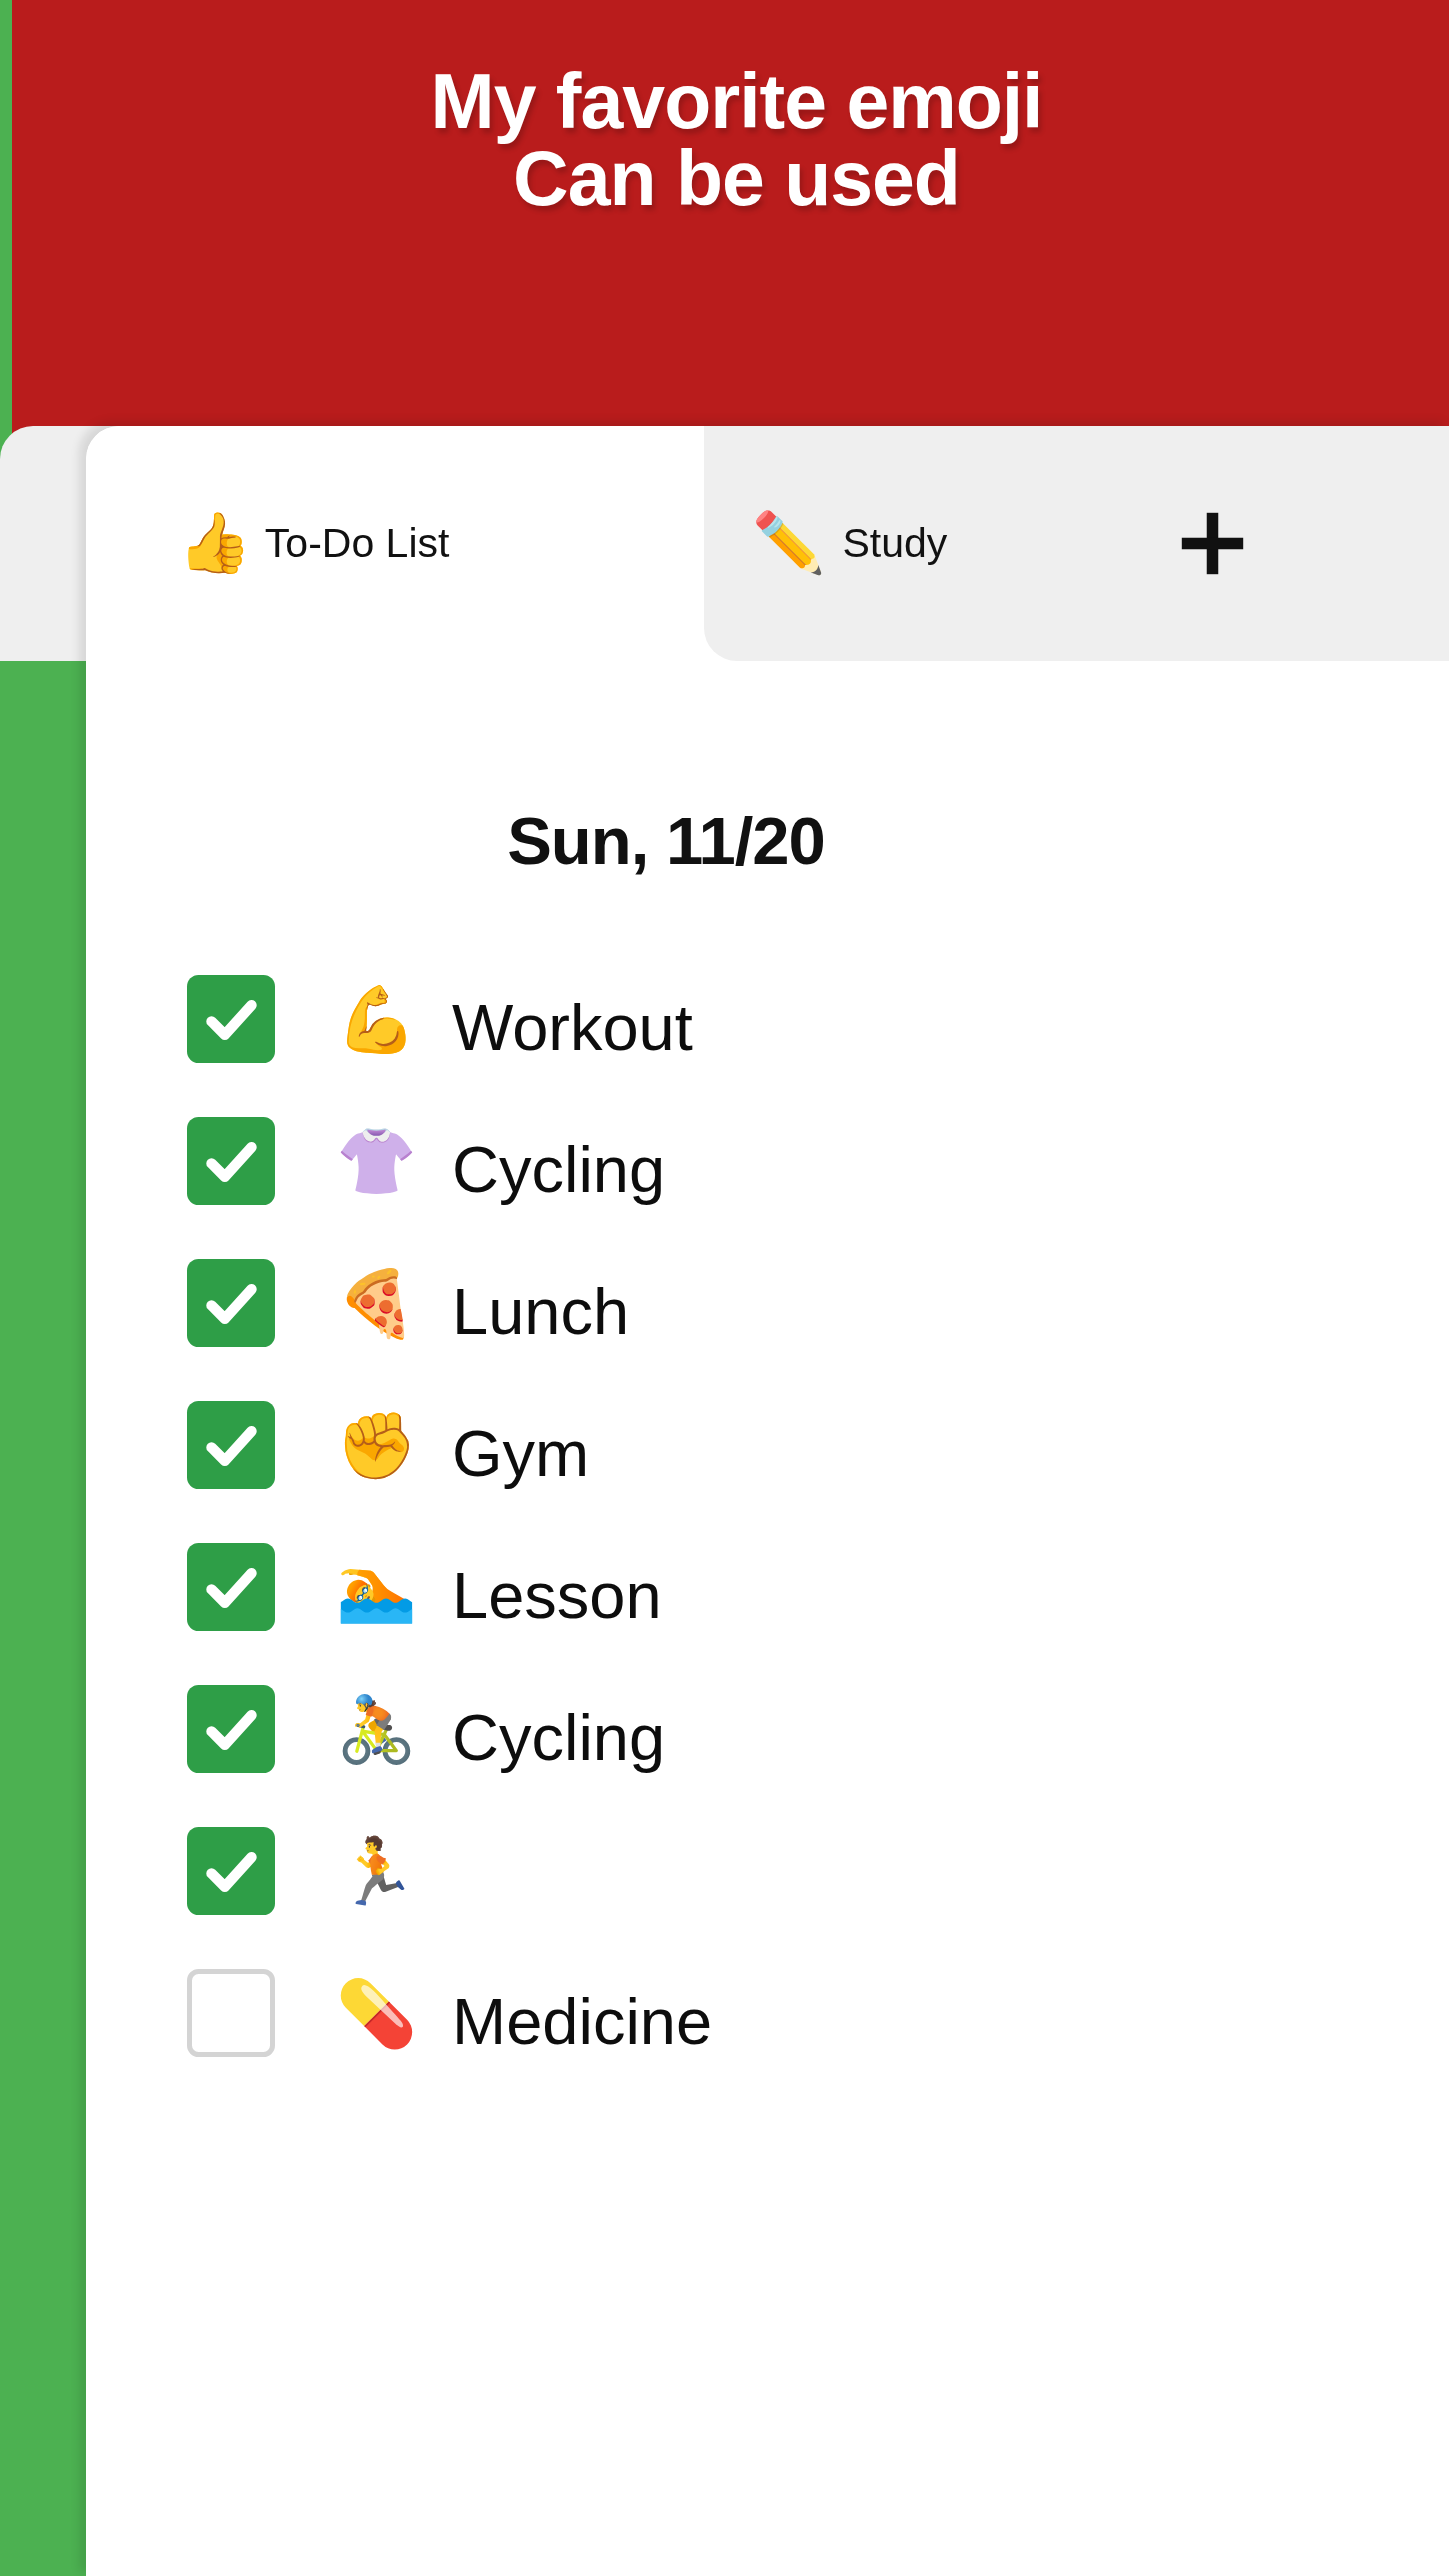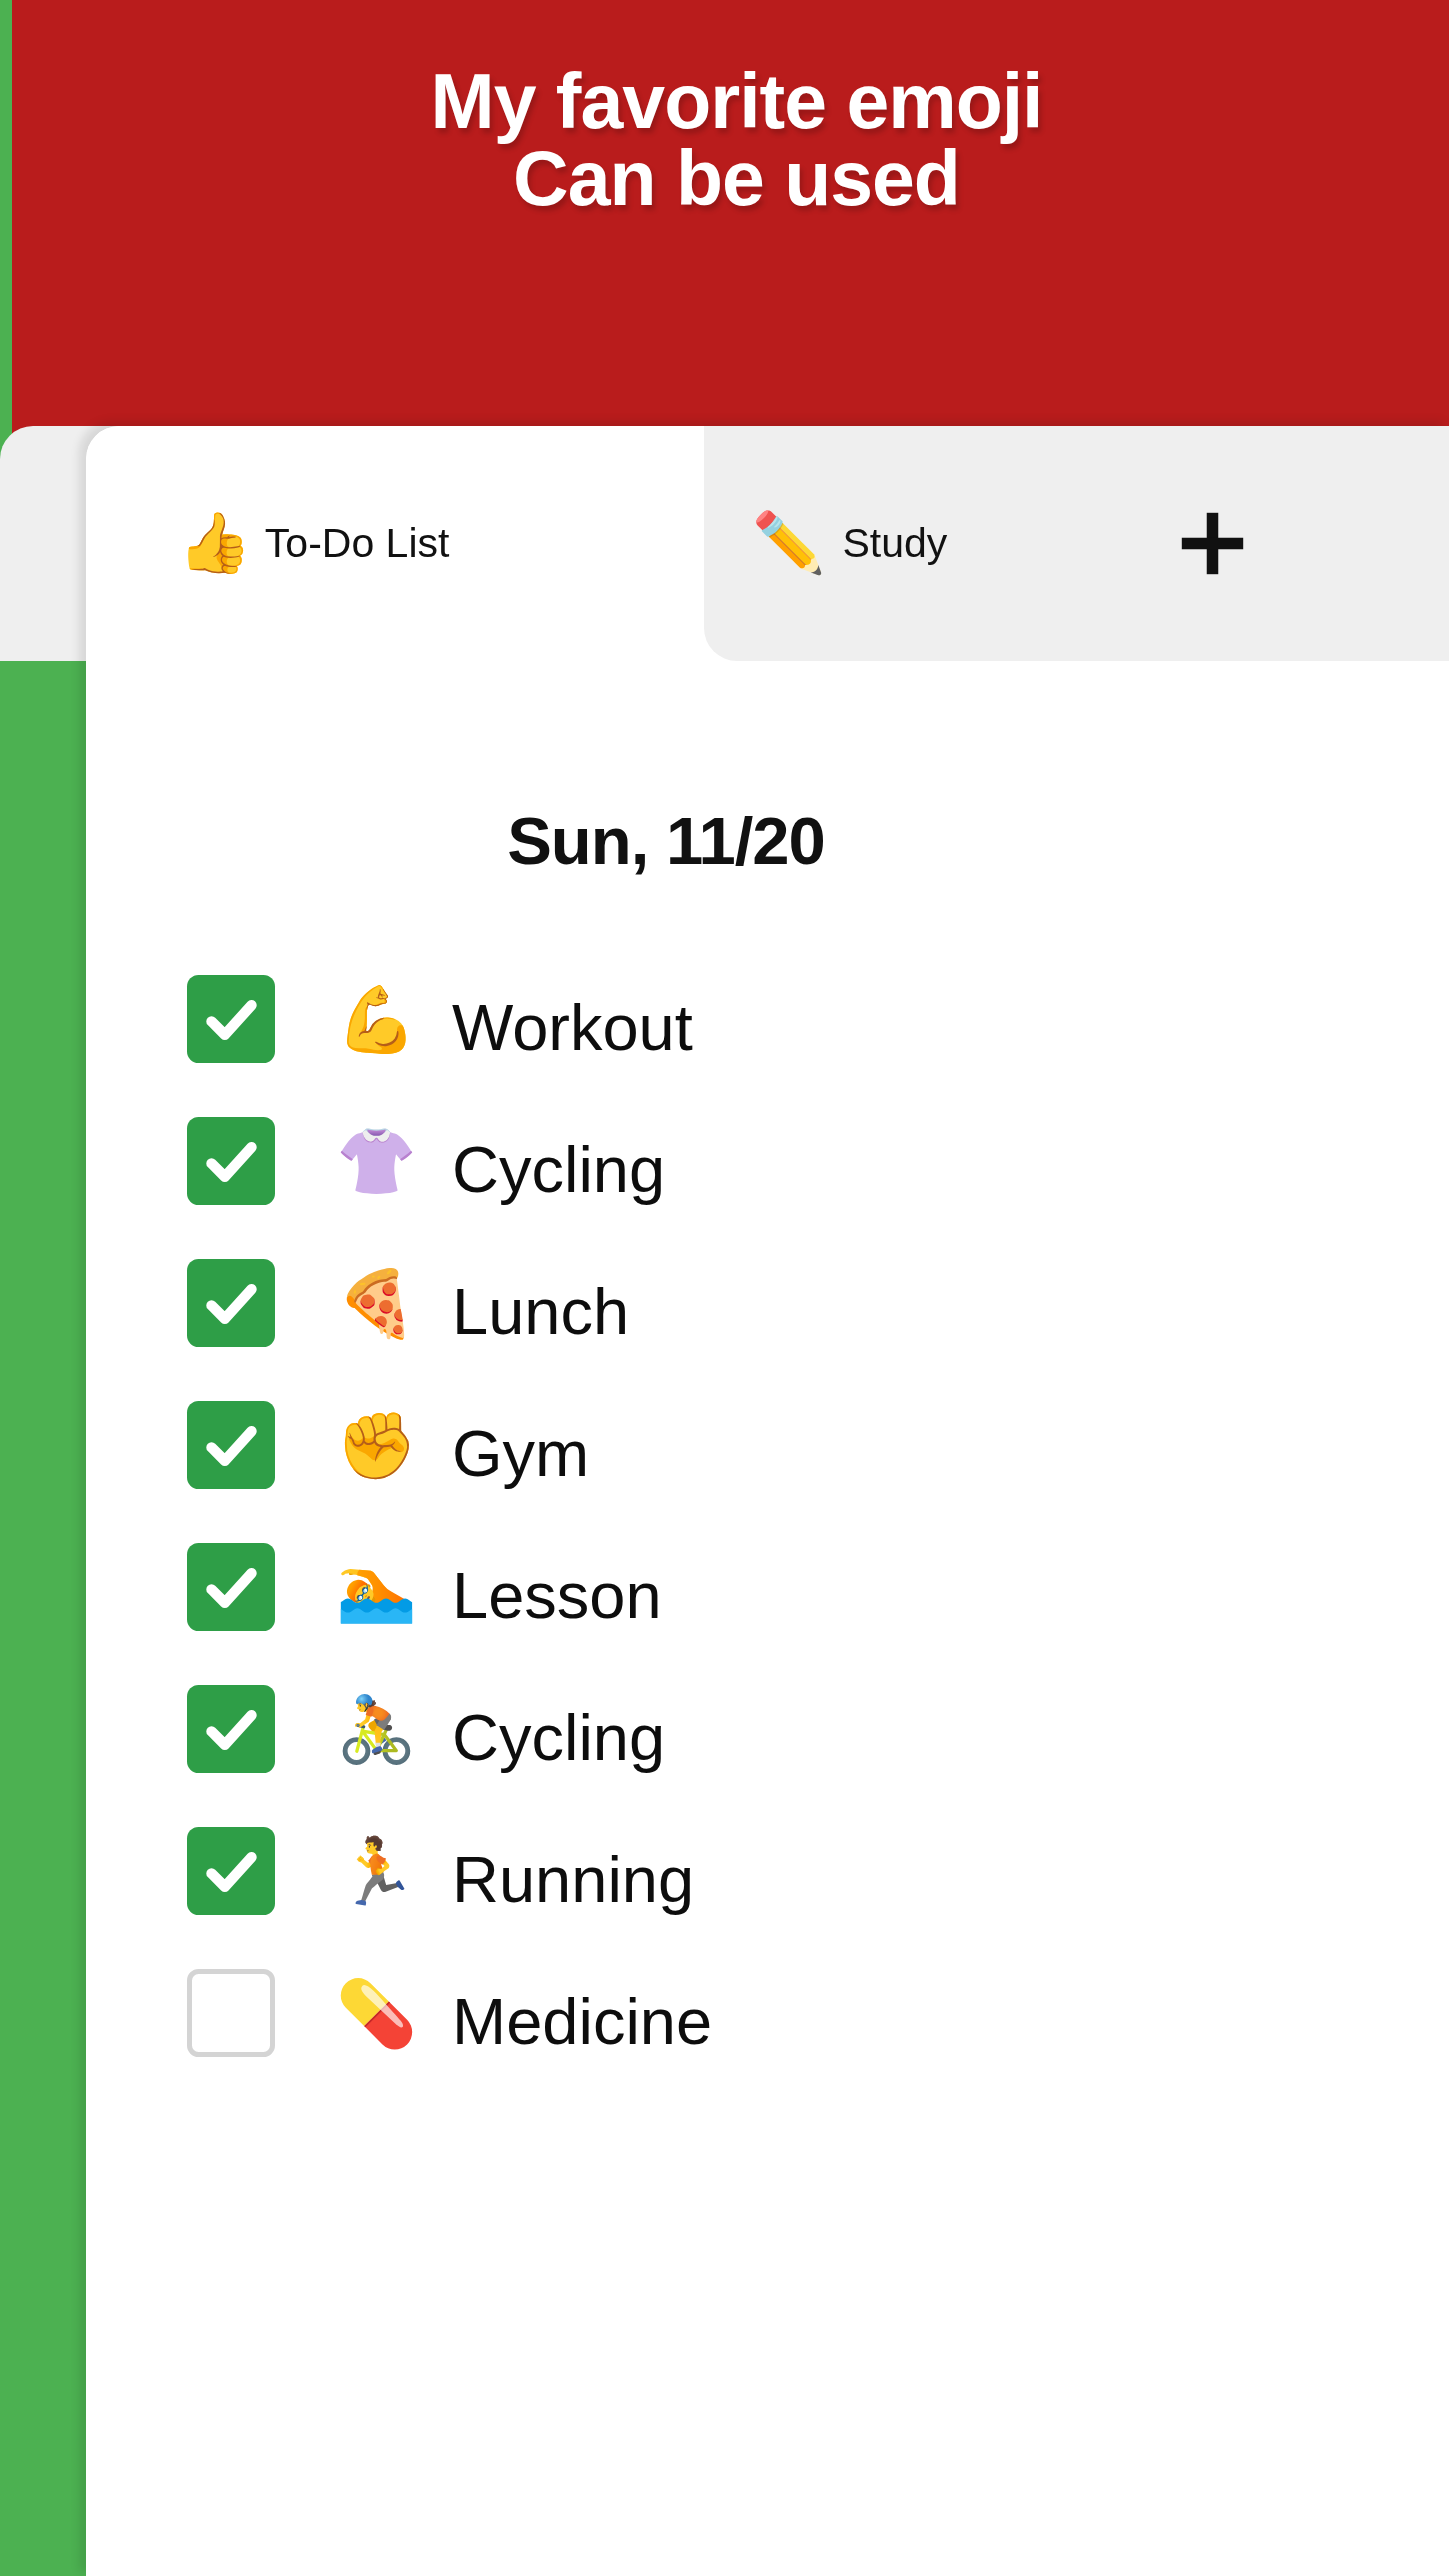--- a/index.html
+++ b/index.html
@@ -302,21 +302,20 @@
         <span class="task-emoji">🚴</span>
         <span class="task-label">Cycling</span>
       </div>
       <div class="task-row">
         <div class="checkbox checked">
           <svg width="59" height="59" viewBox="0 0 62 62" aria-hidden="true">
             <path d="M10 33 L24 47 L52 16" fill="none" stroke="#FFFFFF" stroke-width="11" stroke-linecap="round" stroke-linejoin="round"></path>
           </svg>
         </div>
         <span class="task-emoji">🏃</span>
-        <span class="task-label">Running</span>
       </div>
       <div class="task-row">
         <div class="checkbox unchecked"></div>
         <span class="task-emoji">💊</span>
         <span class="task-label">Medicine</span>
       </div>
     </div>
 
 </div>
 

